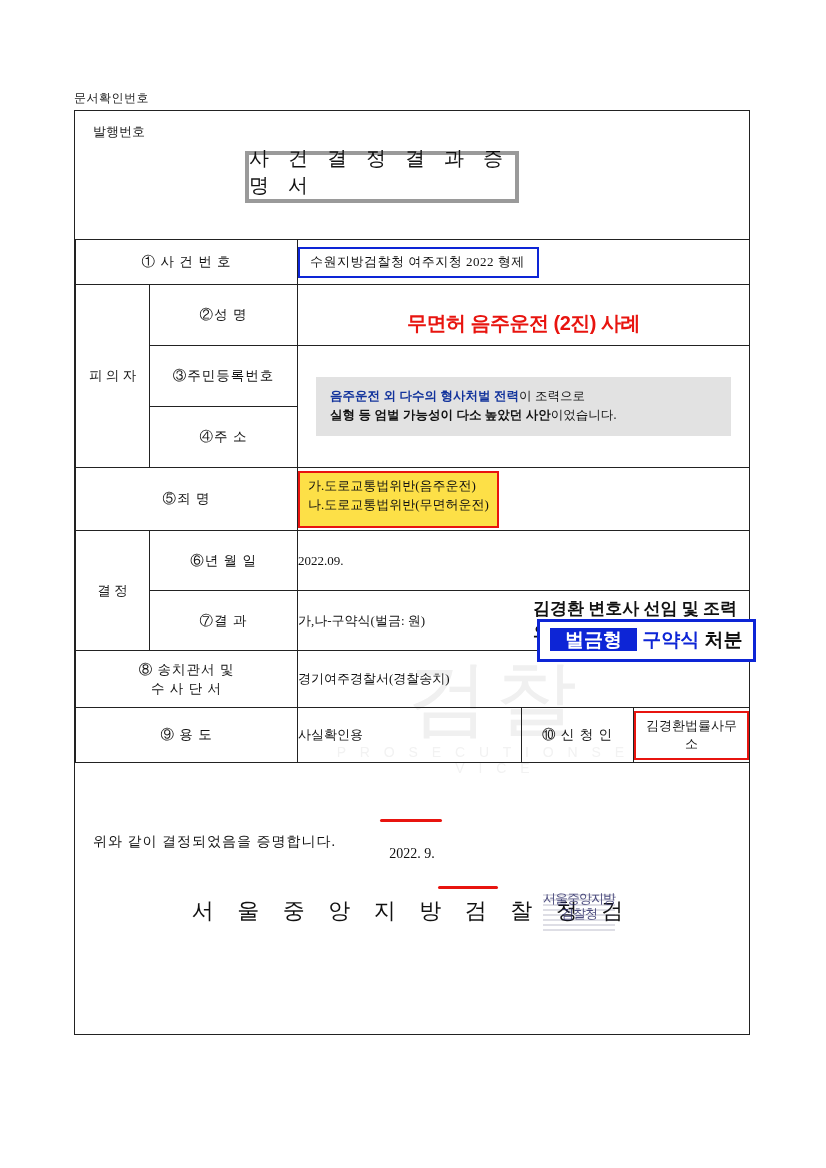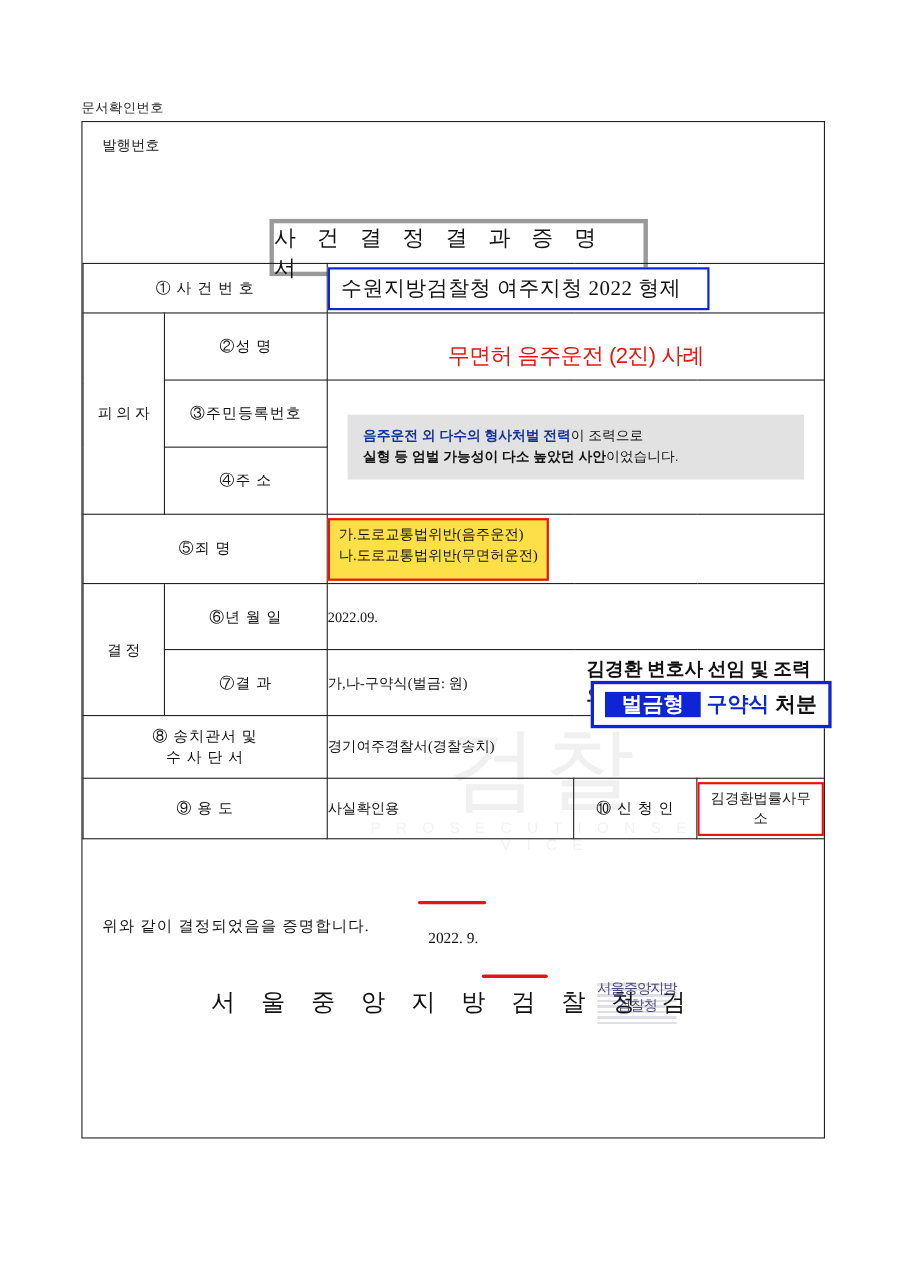--- a/index.html
+++ b/index.html
@@ -52,29 +52,28 @@
     top: 12px;
     font-size: 13px;
     color: #222;
   }
 
   
   .title-box {
     position: absolute;
     left: 170px;
     top: 40px;
-    width: 344px;
+    width: 274px;
     height: 52px;
     border: 4px solid #9a9a9a;
     box-sizing: border-box;
     display: flex;
-    align-items: flex-start;
+    align-items: flex-end;
     justify-content: center;
     background: #fff;
-    margin-top: 48px;
   }
   .title-box span {
     font-size: 20px;
     letter-spacing: 7px;
     color: #111;
     font-family: "Liberation Serif", serif;
   }
 
   
   .watermark {
@@ -133,32 +132,32 @@
   .vert-label {
     text-align: center;
     line-height: 20px;
     font-size: 13.5px;
   }
 
   
   .case-no-box {
     display: inline-block;
     border: 2.5px solid #0d25d6;
-    padding: 4px 24px 5px 10px;
-    font-size: 19px;
+    padding: 4px 12px 5px 10px;
+    font-size: 13px;
     color: #111;
     letter-spacing: 0.5px;
     background: #fff;
   }
 
   
   .red-headline {
     color: #e8140f;
     font-family: "Liberation Sans", sans-serif;
-    font-weight: normal;
+    font-weight: bold;
     font-size: 20px;
     letter-spacing: -0.5px;
     text-align: center;
     width: 100%;
     display: block;
     margin-top: 16px;
   }
 
   
   .grey-note {

